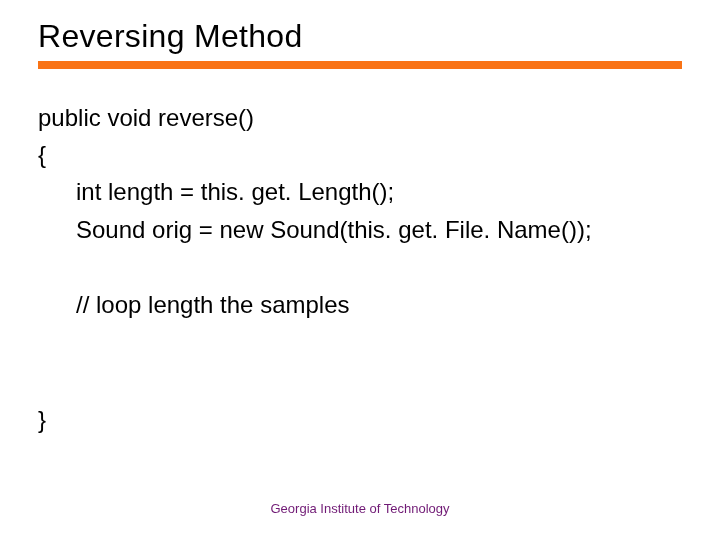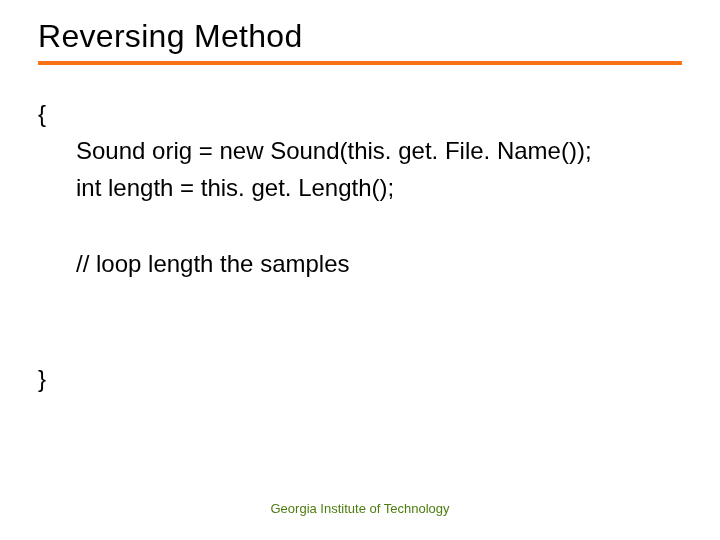--- a/index.html
+++ b/index.html
@@ -19,21 +19,21 @@
     .slide {
       width: 100%;
       height: 100%;
       padding: 18px 38px 0 38px;
       position: relative;
     }
     .title {
       font-size: 32px;
       font-weight: normal;
       padding-bottom: 6px;
-      border-bottom: 4px solid #f97316;
+      border-bottom: 8px solid #f97316;
       margin-bottom: 30px;
       letter-spacing: 0.3px;
     }
     .code-body {
       font-size: 24px;
       line-height: 1.55;
     }
     .code-line-indent {
       padding-left: 38px;
     }
@@ -43,33 +43,34 @@
     .big-spacer {
       height: 78px;
     }
     .footer {
       position: absolute;
       bottom: 24px;
       left: 0;
       right: 0;
       text-align: center;
       font-size: 13px;
-      color: #4d7c0f;
+      color: #701a75;
     }
   </style>
 </head>
 <body>
 
 <div class="slide">
   <h1 class="title">Reversing Method</h1>
 
   <div class="code-body">
+    <div>public void reverse()</div>
     <div>{</div>
+    <div class="code-line-indent">int length = this. get. Length();</div>
     <div class="code-line-indent">Sound orig = new Sound(this. get. File. Name());</div>
-    <div class="code-line-indent">int length = this. get. Length();</div>
     <div class="spacer"></div>
     <div class="code-line-indent">// loop length the samples</div>
     <div class="big-spacer"></div>
     <div>}</div>
   </div>
 
   <div class="footer">Georgia Institute of Technology</div>
 </div>
 
 </body></html>

